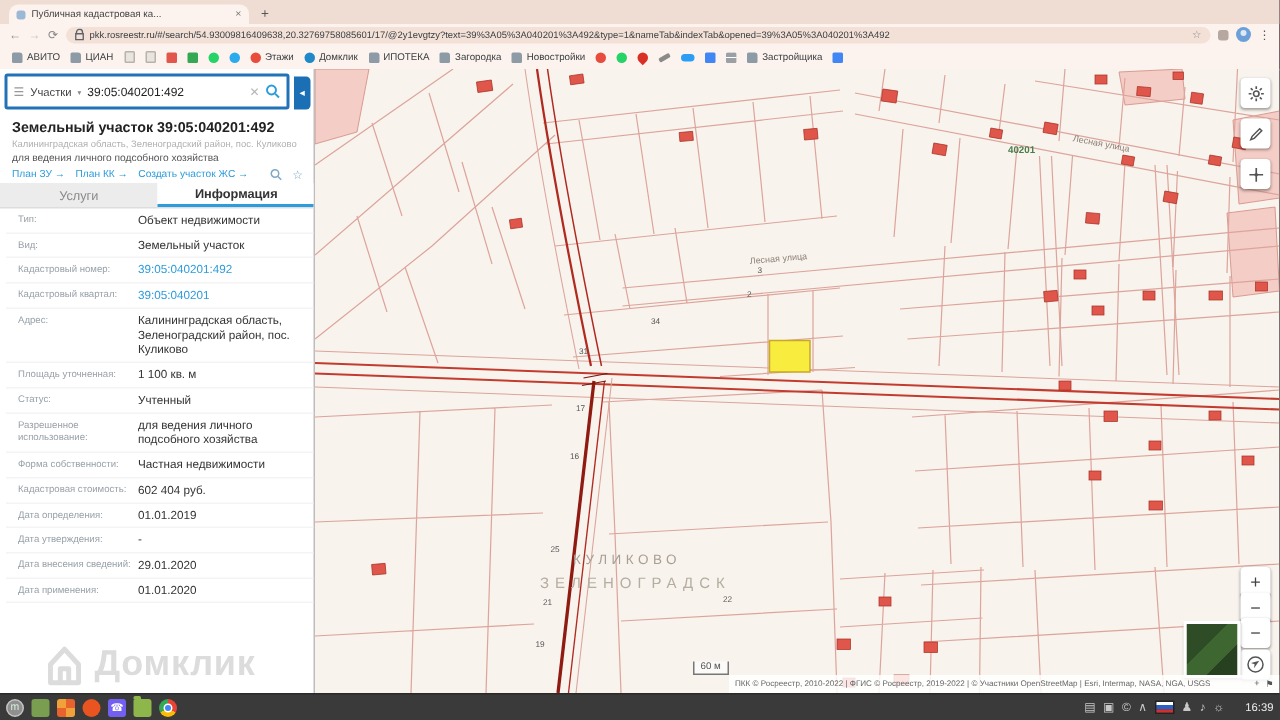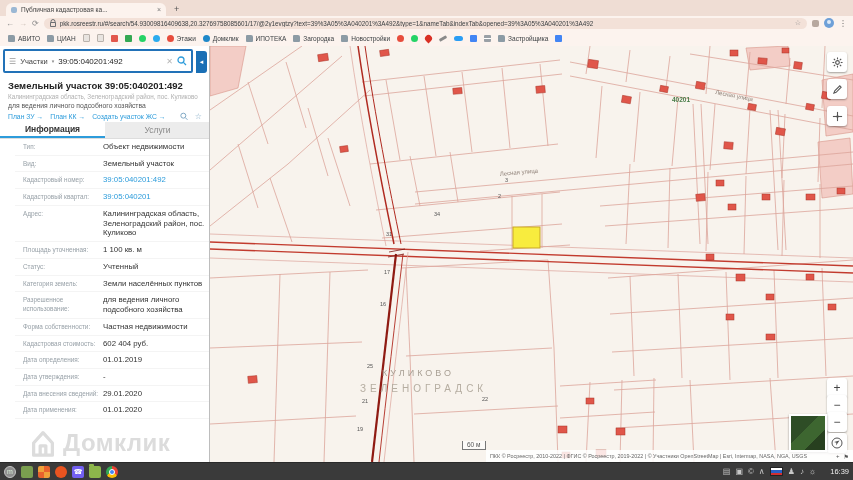--- a/index.html
+++ b/index.html
@@ -64,21 +64,21 @@
   .psub{font-size:6.3px;color:#b0b0b0;margin-top:2px;}
   .puse{font-size:6.8px;color:#555;margin-top:2px;}
   .plinks{display:flex;gap:7px;margin-top:3px;align-items:center;}
   .plink{font-size:6.8px;color:#2d9cdb;white-space:nowrap;}
   .plinks .spacer{flex:1;}
   .hicon{font-size:8px;color:#7fa8c4;}
   .ptabs{position:absolute;left:0;top:76px;width:210px;height:16px;display:flex;border-bottom:1px solid #ddd;}
   .ptab{flex:1;display:flex;align-items:center;justify-content:center;font-size:8.5px;}
   .ptab.active{color:#333;font-weight:bold;border-bottom:2px solid #2d9cdb;background:#fff;}
   .ptab.idle{color:#8a8a8a;background:#ececec;}
-  .ptable{position:absolute;left:15px;top:93px;width:210px;}
+  .ptable{position:absolute;left:4px;top:93px;width:210px;}
   .row{display:flex;padding:3px 8px 3px 8px;border-bottom:1px solid #f4f4f4;}
   .lbl{width:80px;flex:none;color:#98a1a8;font-size:6.4px;line-height:1.3;padding-top:1px;}
   .val{flex:1;font-size:7.8px;color:#333;line-height:1.25;}
   .wm{position:absolute;left:28px;bottom:4px;display:flex;align-items:center;gap:5px;color:#dcdcdc;}
   .wm-text{font-size:24px;font-weight:bold;letter-spacing:0.5px;}
   
   .map{position:absolute;left:210px;top:46px;width:643px;height:416px;background:#f8f3ed;overflow:hidden;}
   .mapsvg{position:absolute;left:0;top:0;}
   .mbtn{position:absolute;width:20px;height:20px;background:#fff;border-radius:3px;
         box-shadow:0 1px 2px rgba(0,0,0,.35);display:flex;align-items:center;justify-content:center;
@@ -279,22 +279,22 @@
       <span class="spacer"></span>
       <svg width="9" height="9" viewBox="0 0 10 10">
           <circle cx="4" cy="4" r="3" fill="none" stroke="#7fa8c4" stroke-width="1.2"></circle>
           <line x1="6.4" y1="6.4" x2="9" y2="9" stroke="#7fa8c4" stroke-width="1.2"></line>
         </svg>
       <span class="hicon">☆</span>
     </div>
   </div>
 
   <div class="ptabs">
+    <div class="ptab idle">Услуги</div>
     <div class="ptab active">Информация</div>
-    <div class="ptab idle">Услуги</div>
   </div>
 
   <div class="ptable">
 
       <div class="row">
         <div class="lbl">Тип:</div>
         <div class="val">Объект недвижимости</div>
       </div>
 
       <div class="row">
@@ -320,24 +320,20 @@
       <div class="row">
         <div class="lbl">Площадь уточненная:</div>
         <div class="val">1 100 кв. м</div>
       </div>
 
       <div class="row">
         <div class="lbl">Статус:</div>
         <div class="val">Учтенный</div>
       </div>
 
-      <div class="row">
-        <div class="lbl">Категория земель:</div>
-        <div class="val">Земли населённых пунктов</div>
-      </div>
 
       <div class="row">
         <div class="lbl">Разрешенное использование:</div>
         <div class="val">для ведения личного подсобного хозяйства</div>
       </div>
 
       <div class="row">
         <div class="lbl">Форма собственности:</div>
         <div class="val">Частная недвижимости</div>
       </div>

